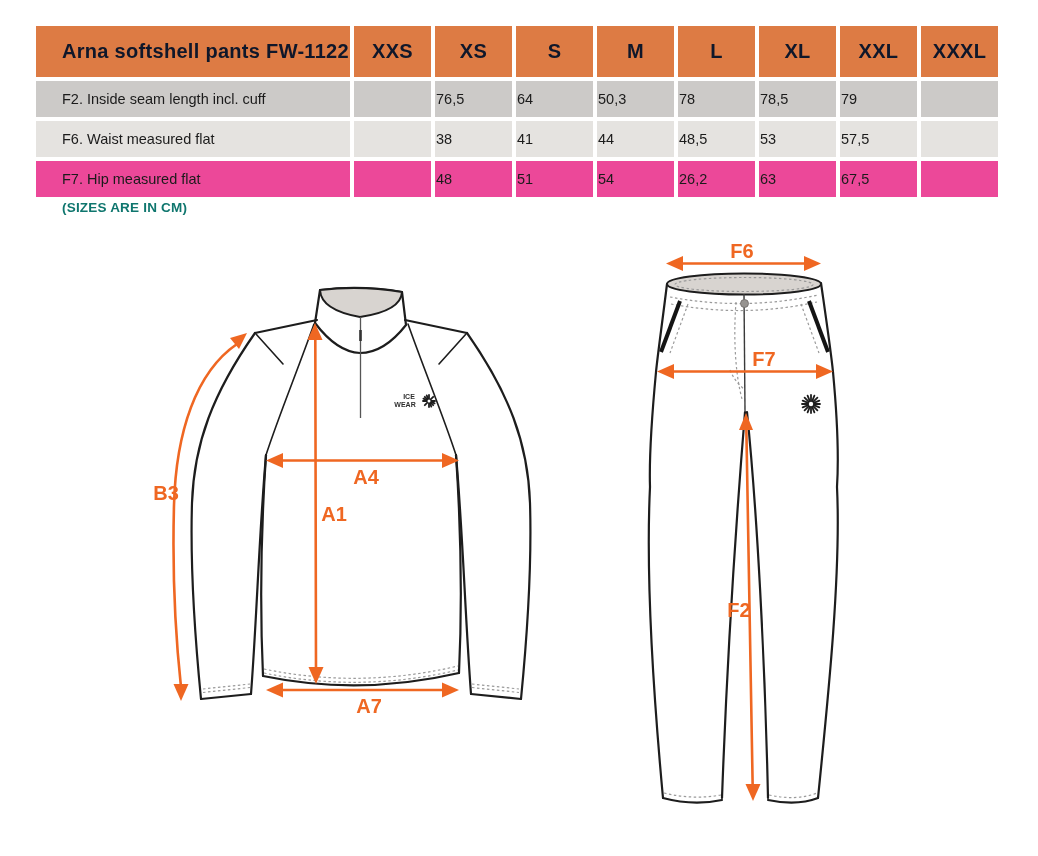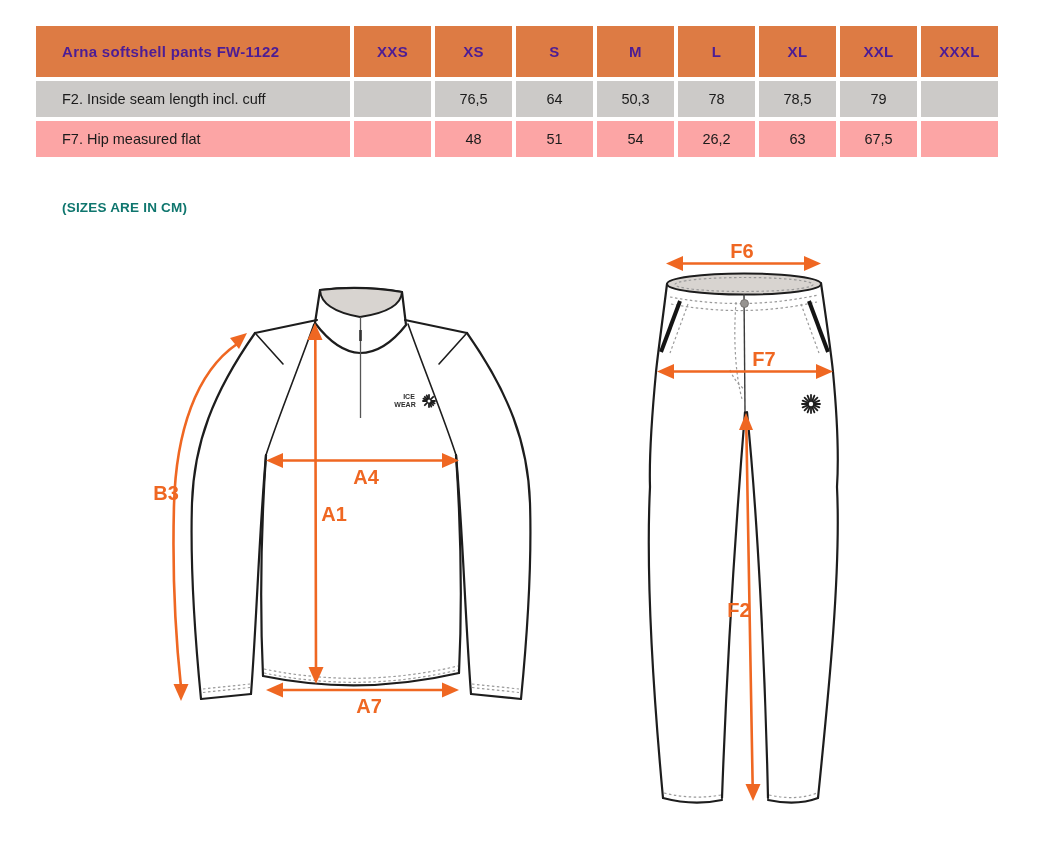--- a/index.html
+++ b/index.html
@@ -5,30 +5,30 @@
   html,body{margin:0;padding:0;background:#fff;}
   body{width:1038px;height:856px;font-family:"Liberation Sans",sans-serif;}
   .canvas{position:relative;width:1038px;height:856px;background:#fff;overflow:hidden;}
 
   
   table.size-table{
     position:absolute;left:32px;top:22px;width:970px;
     border-collapse:separate;border-spacing:4px;table-layout:fixed;
   }
   .size-table thead th{
-    background:#dd7b44;color:#4c1d95;font-weight:bold;
-    height:49px;font-size:15px;text-align:center;letter-spacing:.3px;margin-left:45px;
+    background:#dd7b44;color:#0f172a;font-weight:bold;
+    height:49px;font-size:20px;text-align:center;letter-spacing:.3px;margin-left:45px;
   }
   .size-table th.lbl,.size-table td.lbl{text-align:left;padding-left:26px;}
   .size-table td{
-    background:#cccac8;text-align:center;height:34px;
+    background:#cccac8;text-align:left;height:34px;
     font-size:14.5px;color:#1b1b1b;
   }
   .size-table tr.r2 td{background:#e5e3e0;}
-  .size-table tr.r3 td{background:#fca5a5;}
+  .size-table tr.r3 td{background:#ec4899;}
 
   .note{
     position:absolute;left:62px;top:200px;
     color:#0f766e;font-size:13.5px;font-weight:bold;letter-spacing:.2px;
   }
 
   svg.diagram{position:absolute;left:0;top:230px;width:1038px;height:626px;}
 
   .garment{stroke:#1d1d1d;fill:none;stroke-width:2.2;stroke-linecap:round;stroke-linejoin:round;}
   .seam{stroke:#1d1d1d;fill:none;stroke-width:1.6;stroke-linecap:round;}
@@ -73,20 +73,31 @@
     <tbody>
       <tr class="r1">
         <td class="lbl">F2. Inside seam length incl. cuff</td>
         <td></td>
         <td>76,5</td>
         <td>64</td>
         <td>50,3</td>
         <td>78</td>
         <td>78,5</td>
         <td>79</td>
+        <td></td>
+      </tr>
+      <tr class="r2">
+        <td class="lbl">F6. Waist measured flat</td>
+        <td></td>
+        <td>38</td>
+        <td>41</td>
+        <td>44</td>
+        <td>48,5</td>
+        <td>53</td>
+        <td>57,5</td>
         <td></td>
       </tr>
       <tr class="r3">
         <td class="lbl">F7. Hip measured flat</td>
         <td></td>
         <td>48</td>
         <td>51</td>
         <td>54</td>
         <td>26,2</td>
         <td>63</td>

